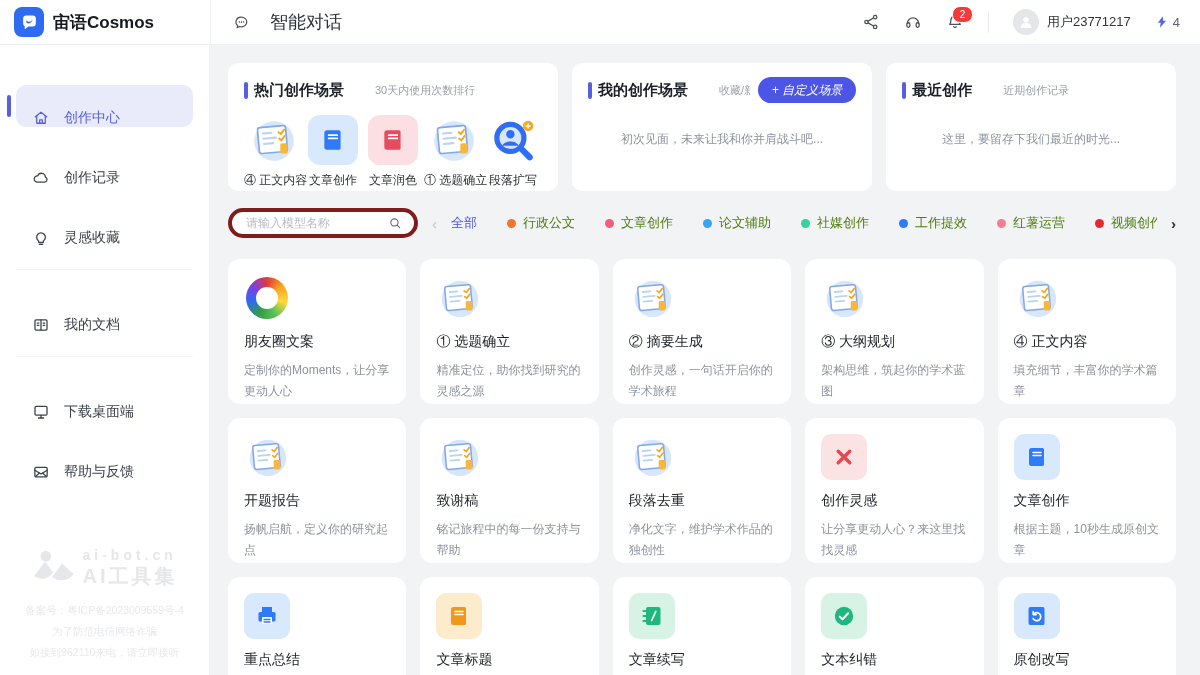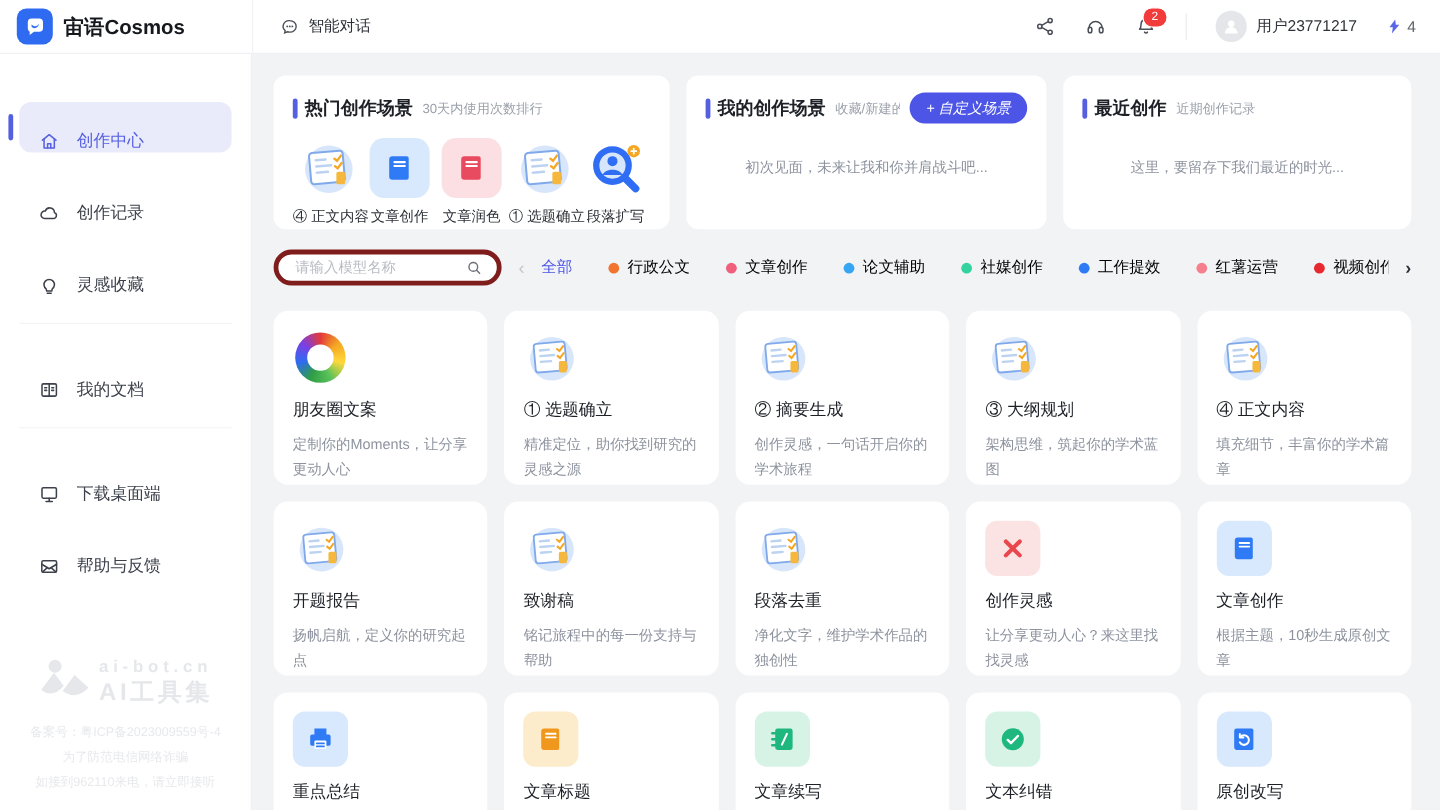--- a/index.html
+++ b/index.html
@@ -6,21 +6,21 @@
   body{width:1200px;height:675px;overflow:hidden;font-family:"Liberation Sans",sans-serif;}
   .page{width:1200px;height:675px;display:flex;flex-direction:column;}
 
   
   .header{height:44px;background:#fff;border-bottom:1px solid #eef0f3;display:flex;align-items:center;flex:none;}
   .header-left{width:210px;flex:none;display:flex;align-items:center;gap:9px;padding-left:14px;box-sizing:border-box;height:100%;}
   .logo-sq{width:30px;height:30px;border-radius:8px;background:#2e6bf0;display:flex;align-items:center;justify-content:center;}
   .logo-sq svg{width:19px;height:19px;}
   .logo-text{font-size:17px;font-weight:bold;color:#15181d;}
   .header-mid{flex:1;display:flex;align-items:center;height:100%;border-left:1px solid #f1f2f5;padding-left:22px;}
-  .nav-chat{display:flex;align-items:center;gap:7px;font-size:13px;color:#2c3037;cursor:pointer;}
+  .nav-chat{display:flex;align-items:center;gap:20px;font-size:18px;color:#2c3037;cursor:pointer;}
   .nav-chat svg{width:17px;height:17px;color:#4a4e57;}
   .header-right{display:flex;align-items:center;gap:24px;padding-right:20px;}
   .hbtn{position:relative;display:flex;align-items:center;color:#4a4e57;cursor:pointer;}
   .hbtn svg{width:18px;height:18px;}
   .badge{position:absolute;top:-7px;right:-9px;background:#f23b3b;color:#fff;font-size:10px;min-width:15px;height:15px;line-height:15px;text-align:center;border-radius:8px;border:1.5px solid #fff;padding:0 2px;box-sizing:content-box;}
   .hdivider{width:1px;height:22px;background:#ececf0;}
   .user{display:flex;align-items:center;gap:8px;font-size:13px;color:#30343b;cursor:pointer;}
   .avatar{width:26px;height:26px;border-radius:50%;background:#e4e6ea;display:flex;align-items:center;justify-content:center;overflow:hidden;}
   .avatar svg{width:18px;height:18px;}
   .energy{display:flex;align-items:center;gap:4px;font-size:13px;color:#5f646e;}
@@ -47,40 +47,40 @@
   
   .main{flex:1;min-width:0;padding:18px 24px 0 18px;overflow:hidden;}
   .panels{display:flex;gap:14px;}
   .panel{background:#fff;border-radius:10px;height:128px;padding:14px 16px;box-sizing:border-box;}
   .panel-hot{width:330px;flex:none;}
   .panel-mine{flex:1.04;min-width:0;}
   .panel-recent{flex:1;min-width:0;}
   .panel-head{display:flex;align-items:center;gap:8px;height:26px;}
   .ptitle{font-size:15px;font-weight:bold;color:#1d2127;position:relative;padding-left:10px;white-space:nowrap;}
   .ptitle::before{content:"";position:absolute;left:0;top:1px;bottom:1px;width:4px;border-radius:2px;background:#5560e0;}
-  .psub{font-size:11px;color:#9ba1ab;white-space:nowrap;overflow:hidden;}
+  .psub{font-size:11px;color:#9ba1ab;white-space:nowrap;overflow:hidden;margin-left:23px;}
   .pbtn{margin-left:auto;background:#4c55e6;color:#fff;font-size:12px;line-height:1;padding:7px 14px;border-radius:14px;border:none;cursor:pointer;white-space:nowrap;font-family:inherit;font-style:italic;}
   .hot-items{display:flex;justify-content:space-between;margin-top:12px;}
   .hot-item{width:58px;text-align:center;font-size:12px;color:#2c3037;cursor:pointer;}
   .hot-tile{width:50px;height:50px;margin:0 auto 7px;border-radius:12px;display:flex;align-items:center;justify-content:center;}
   .hot-tile svg.glyph{width:26px;height:26px;}
   .hot-tile svg.illu{width:50px;height:50px;}
   .hot-label{white-space:nowrap;}
   .empty-text{height:72px;display:flex;align-items:center;justify-content:center;font-size:12px;color:#8d939e;}
 
   
   .filter-row{display:flex;align-items:center;margin-top:16px;gap:14px;height:32px;}
   .search-box{width:190px;flex:none;height:30px;background:#fff;border:4px solid #7f1d1d;border-radius:15px;display:flex;align-items:center;padding:0 12px;gap:8px;box-sizing:border-box;}
   .search-box input{border:none;outline:none;flex:1;font-size:12px;color:#3c414b;background:transparent;min-width:0;font-family:inherit;}
   .search-box input::placeholder{color:#b8bcc4;}
   .search-box svg{width:14px;height:14px;color:#6a6f78;flex:none;}
   .chev{color:#c0c3ca;font-size:15px;cursor:pointer;flex:none;line-height:1;}
   .chev.right{color:#2c3037;font-weight:bold;}
   .tabs{flex:1;display:flex;align-items:center;gap:30px;overflow:hidden;white-space:nowrap;}
-  .tab{display:flex;align-items:center;gap:7px;font-size:13px;color:#000000;cursor:pointer;position:relative;padding:6px 0;flex:none;}
+  .tab{display:flex;align-items:center;gap:7px;font-size:13px;color:#4d7c0f;cursor:pointer;position:relative;padding:6px 0;flex:none;}
   .tab .dot{width:9px;height:9px;border-radius:50%;flex:none;}
   .tab.active{color:#4c55e6;}
   .tab.active::after{content:"";position:absolute;left:50%;transform:translateX(-50%);bottom:-3px;width:24px;height:3px;border-radius:2px;background:#4c55e6;}
 
   
   .grid{margin-top:20px;display:grid;grid-template-columns:repeat(5,1fr);gap:14px;}
   .card{background:#fff;border-radius:12px;padding:16px 16px 12px;height:145px;box-sizing:border-box;cursor:pointer;overflow:hidden;}
   .card-tile{width:46px;height:46px;border-radius:10px;display:flex;align-items:center;justify-content:center;margin-bottom:12px;}
   .card-tile svg.glyph{width:24px;height:24px;}
   .card-tile svg.illu{width:46px;height:46px;}

